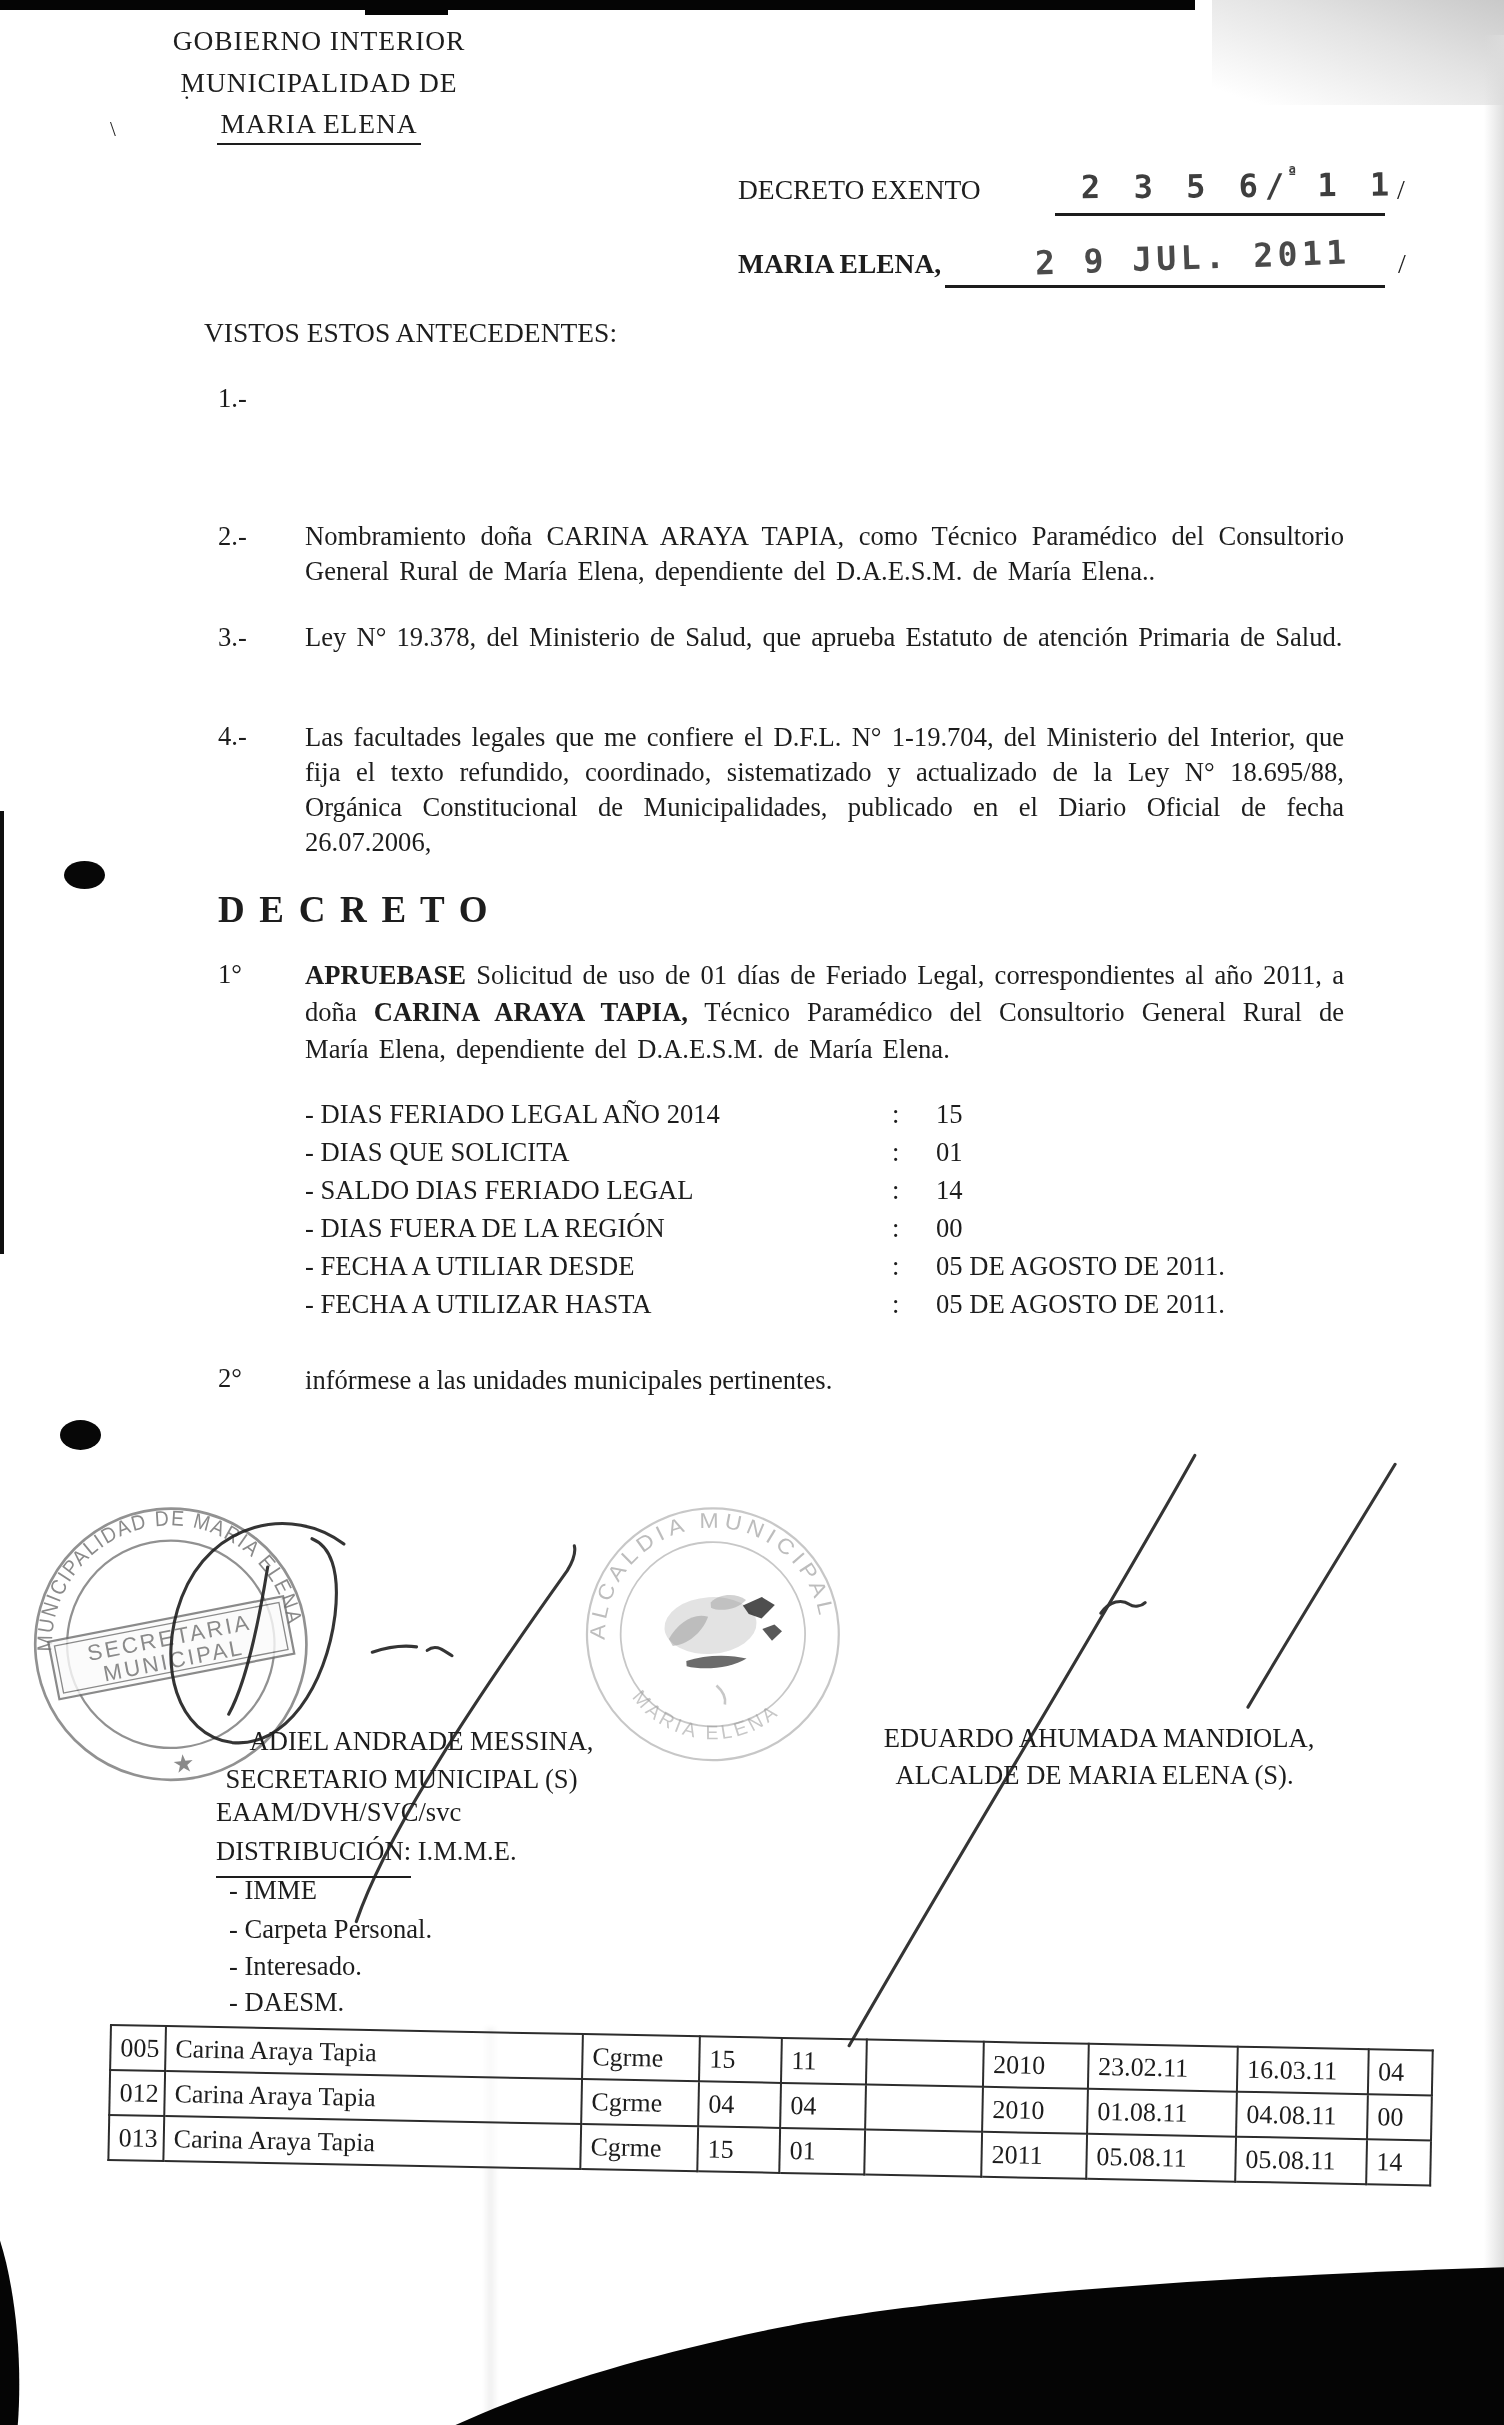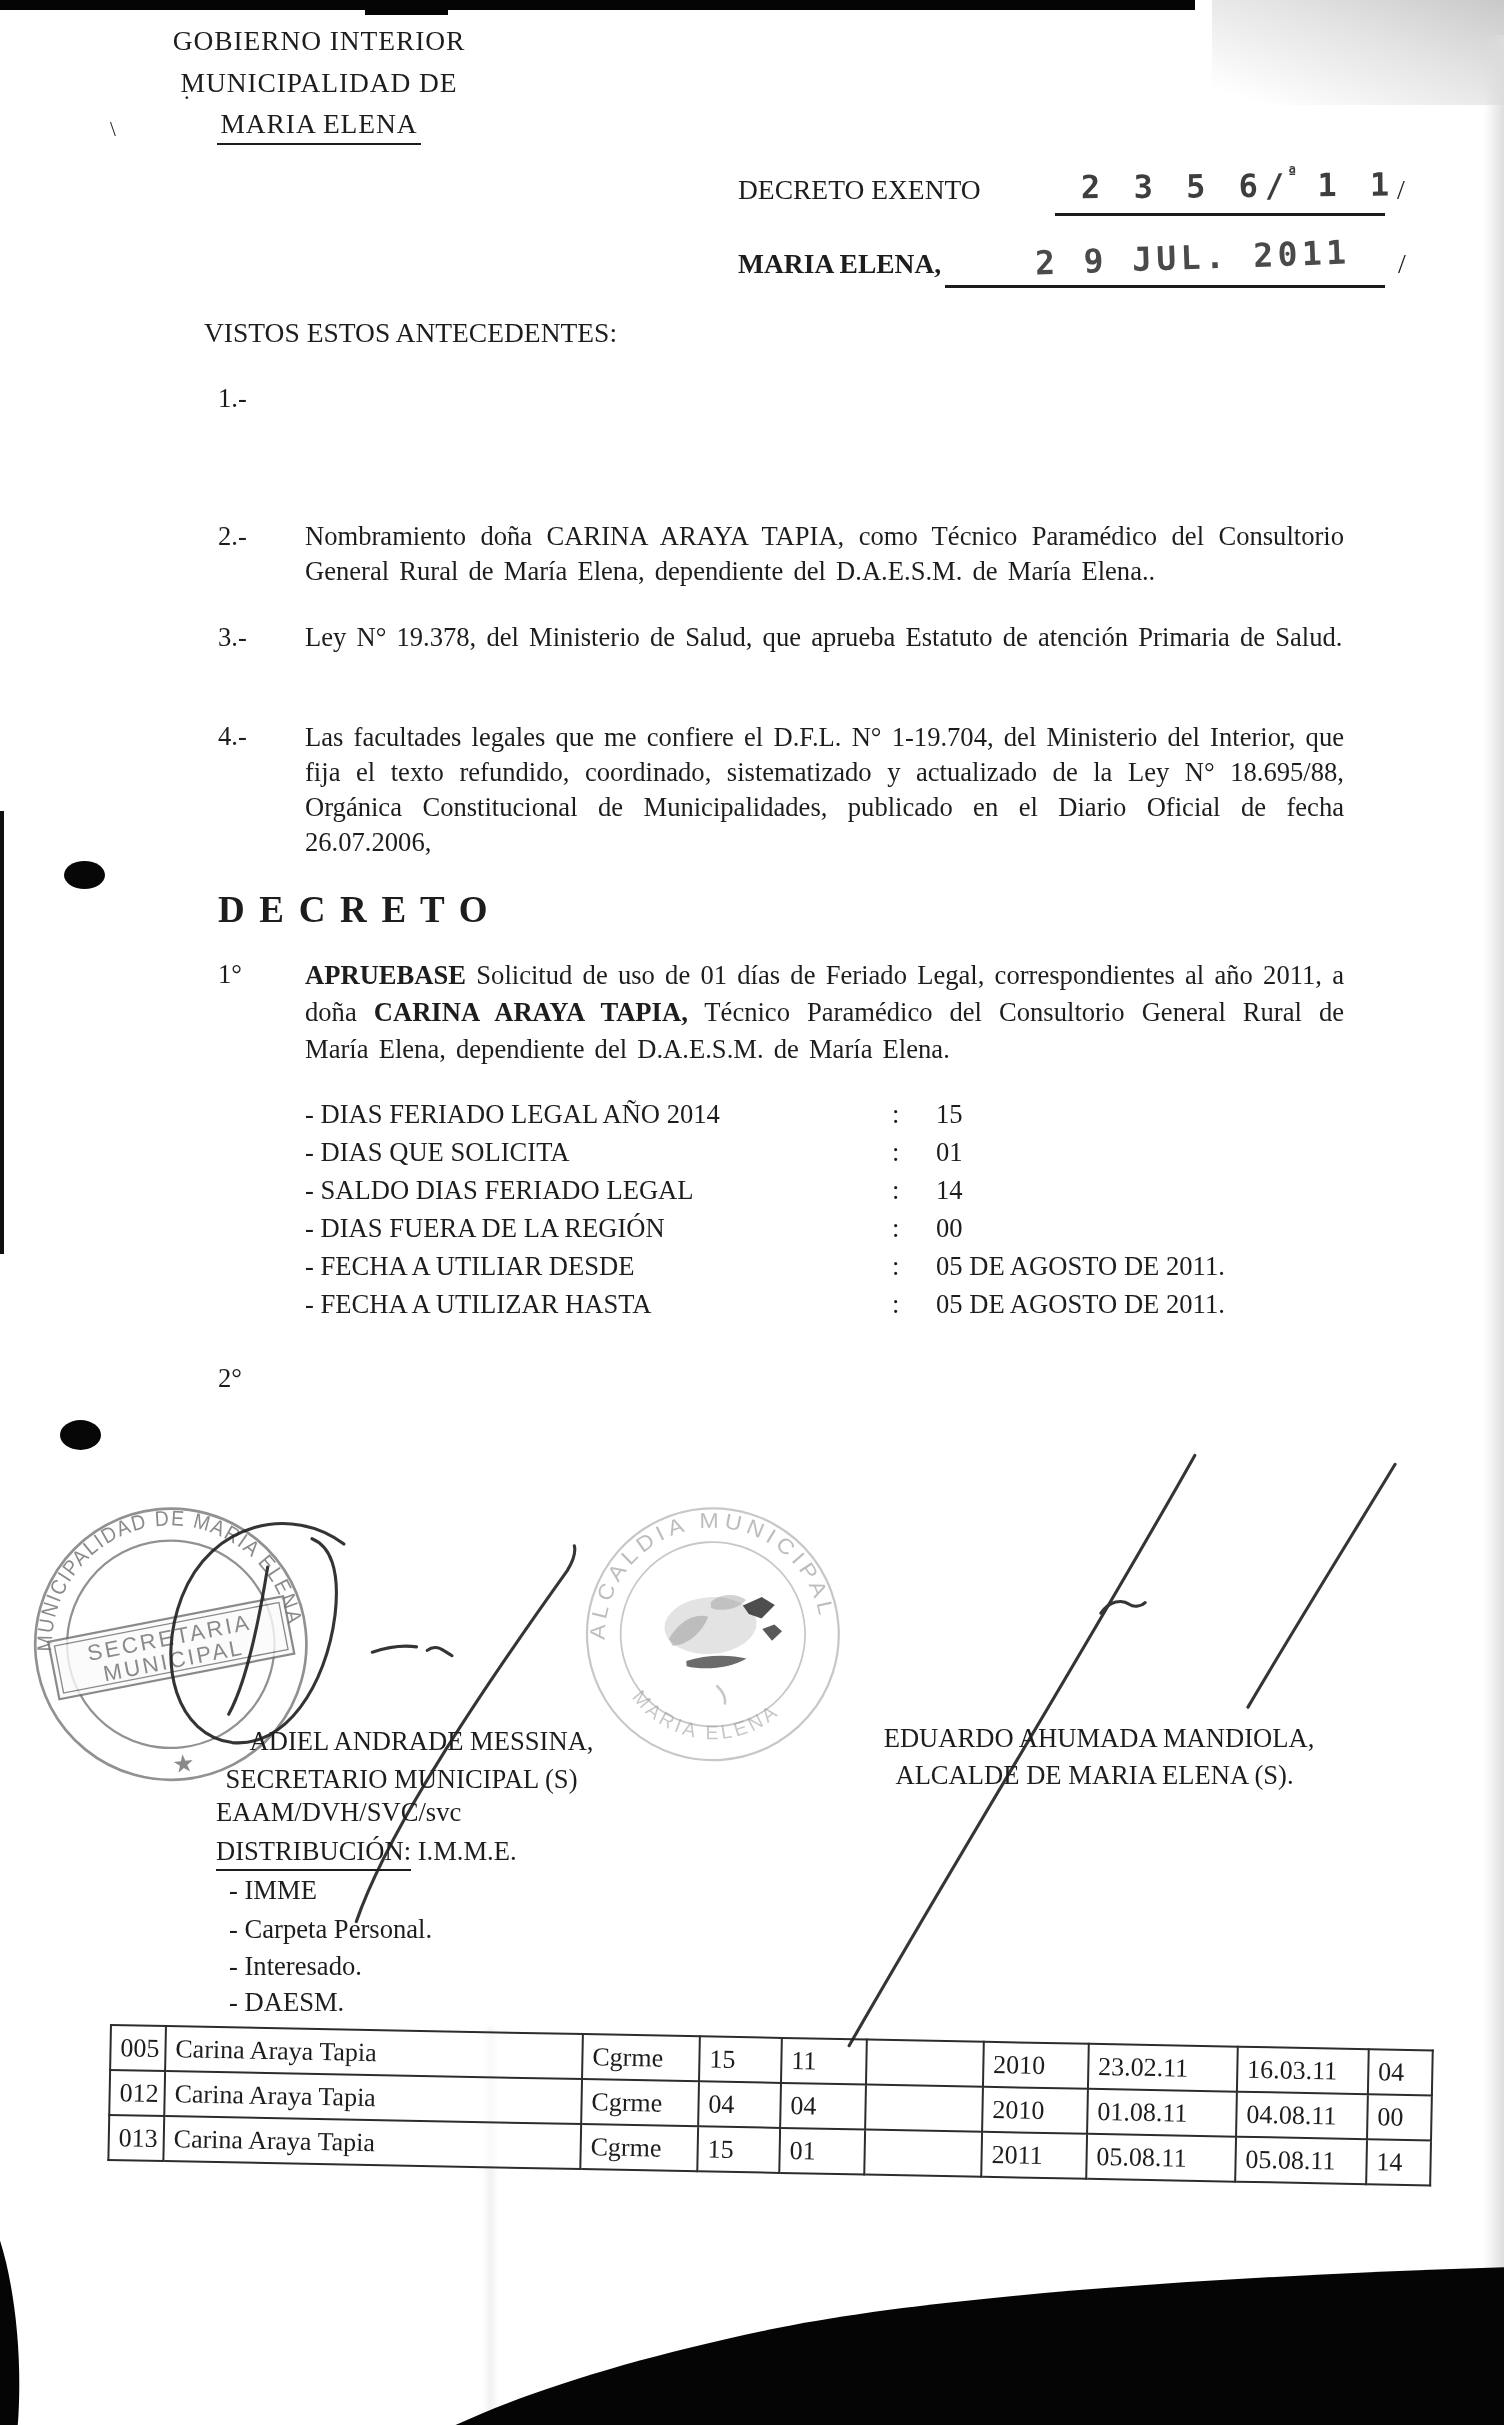--- a/index.html
+++ b/index.html
@@ -40,21 +40,21 @@
   .details{left:305px;top:1099px;font-size:26.6px;}
   .drow{display:flex;height:38px;align-items:flex-start;}
   .dlabel{width:587px;}
   .dcolon{width:44px;}
   
   .sig-name{font-size:26.6px;text-align:center;white-space:nowrap;z-index:3;}
   .stamp-svg{z-index:1;}
   .sig-svg{left:0;top:0;z-index:4;pointer-events:none;}
   
   .foot{font-size:26.6px;white-space:nowrap;}
-  .dist-underline{border-bottom:2.7px solid #1d1d1d;padding-bottom:3px;}
+  .dist-underline{border-bottom:2.7px solid #1d1d1d;padding-bottom:10px;}
   
   .rtable{left:110px;top:2024px;transform:rotate(1.1deg);transform-origin:left top;
           border-collapse:collapse;table-layout:fixed;font-size:26px;background:rgba(255,255,255,0.6);}
   .rtable td{border:2.7px solid #2c2c2c;height:43px;padding:0 0 0 8.9px;overflow:hidden;white-space:nowrap;}
 </style>
 </head>
 <body>
 
 <div class="page">
 
@@ -132,20 +132,21 @@
       <span>05 DE AGOSTO DE 2011.</span>
     </div>
     <div class="drow">
       <span class="dlabel">- FECHA A UTILIZAR HASTA</span>
       <span class="dcolon">:</span>
       <span>05 DE AGOSTO DE 2011.</span>
     </div>
   </div>
 
   <div class="abs num-col" style="left:218px;top:1363px;">2°</div>
+  <div class="abs body-txt" style="left:305px;top:1363px;">infórmese a las unidades municipales pertinentes.</div>
 
 
   <svg class="abs stamp-svg" style="left:23px;top:1498px;transform:rotate(-6deg);" width="296" height="296" viewBox="0 0 334 334">
     <defs>
         <path id="arcL" d="M 33 165 A 134 134 0 0 1 301 165"></path>
       </defs>
     <g stroke="#6d6d6d" fill="none" opacity="0.75">
       <circle cx="167" cy="165" r="153" stroke-width="3"></circle>
       <circle cx="167" cy="165" r="117" stroke-width="2.5"></circle>
     </g>

